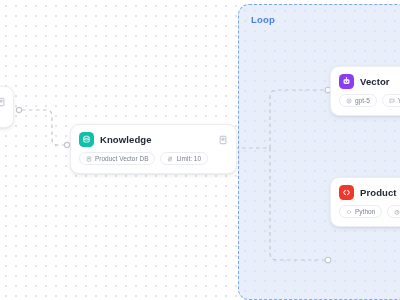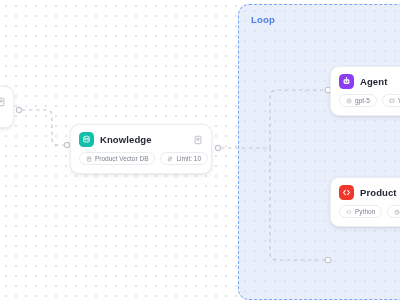--- a/index.html
+++ b/index.html
@@ -136,21 +136,21 @@
     top: 86px;
     width: 40px;
     height: 42px;
     border-radius: 9px;
   }
   #node-input .node-head { padding: 9px 0 0 0; justify-content: flex-end; padding-right: 7px; }
 
   #node-knowledge {
     left: 70px;
     top: 124px;
-    width: 142px;
+    width: 167px;
   }
   #node-agent {
     left: 330px;
     top: 66px;
     width: 96px;
   }
   #node-function {
     left: 330px;
     top: 177px;
     width: 96px;
@@ -238,21 +238,21 @@
       <span class="node-icon" style="background:#8b3df0;">
         <svg width="9" height="9" viewBox="0 0 12 12">
           <path d="M6 1 L6 2.6" stroke="#ffffff" stroke-width="1.1" stroke-linecap="round"></path>
           <circle cx="6" cy="1.1" r="0.9" fill="#ffffff"></circle>
           <rect x="2.1" y="2.9" width="7.8" height="6.4" rx="1.9" fill="#ffffff"></rect>
           <circle cx="4.4" cy="5.6" r="0.95" fill="#8b3df0"></circle>
           <circle cx="7.6" cy="5.6" r="0.95" fill="#8b3df0"></circle>
           <rect x="4.2" y="7.2" width="3.6" height="0.95" rx="0.45" fill="#8b3df0"></rect>
         </svg>
       </span>
-      <span class="node-title">Agent</span>
+      <span class="node-title">Vector</span>
     </div>
     <div class="node-badges">
       <span class="badge">
         <span class="badge-ico">
           <svg width="6" height="6" viewBox="0 0 12 12">
             <circle cx="6" cy="6" r="4.2" fill="none" stroke="#a9aeb8" stroke-width="1.4"></circle>
             <circle cx="6" cy="6" r="1.5" fill="#a9aeb8"></circle>
           </svg>
         </span>
         <span>gpt-5</span>

